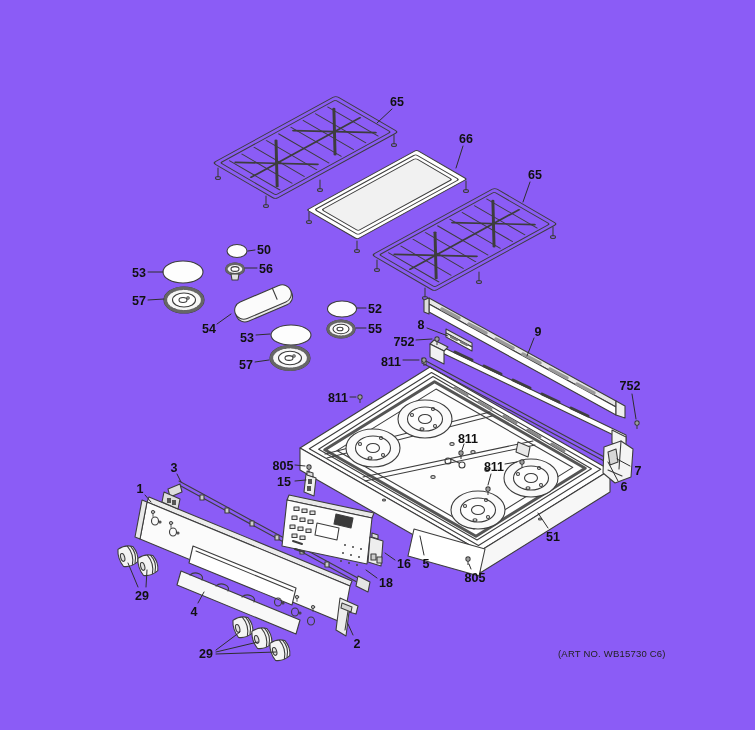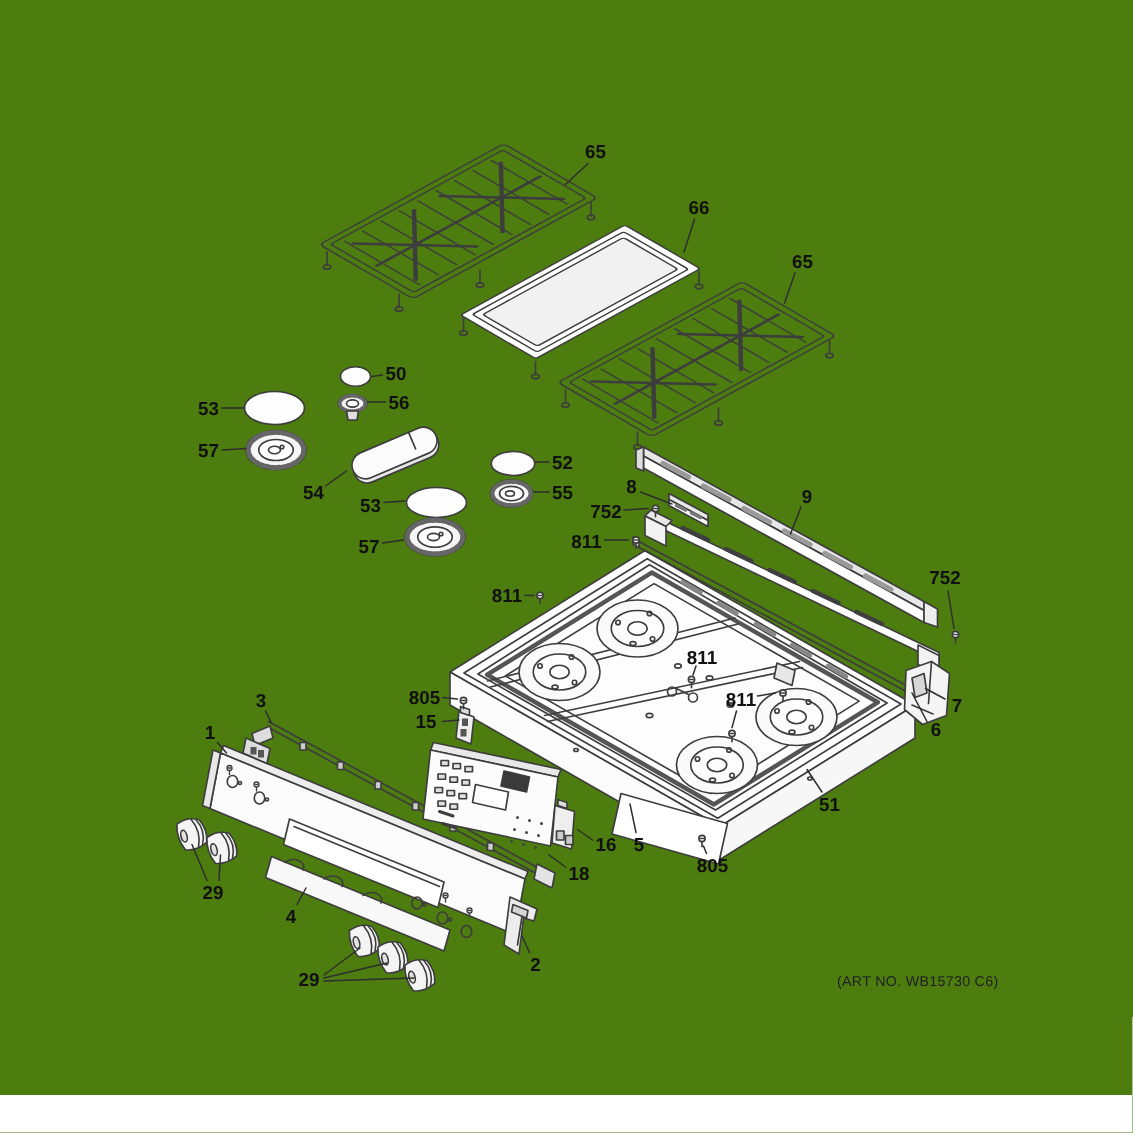--- a/index.html
+++ b/index.html
@@ -1,16 +1,16 @@
 <!DOCTYPE html>
 <html><head>
 <meta charset="utf-8">
 <style>
   html,body{margin:0;padding:0;background:#fff;}
-  .stage{position:relative;width:755px;height:730px;background:#4d7c0f;overflow:hidden;}
+  .stage{position:relative;width:755px;height:730px;background:#8b5cf6;overflow:hidden;}
   #art{position:absolute;left:0;top:0;
        stroke:#3d3d3d;fill:none;stroke-width:1.1;stroke-linejoin:round;stroke-linecap:round;
        font-family:"Liberation Sans",sans-serif;}
   .part-label{font-weight:bold;font-size:12.5px;}
   .artno{font-size:9.5px;letter-spacing:.2px;}
 </style>
 </head>
 <body>
 
 <div class="stage">

